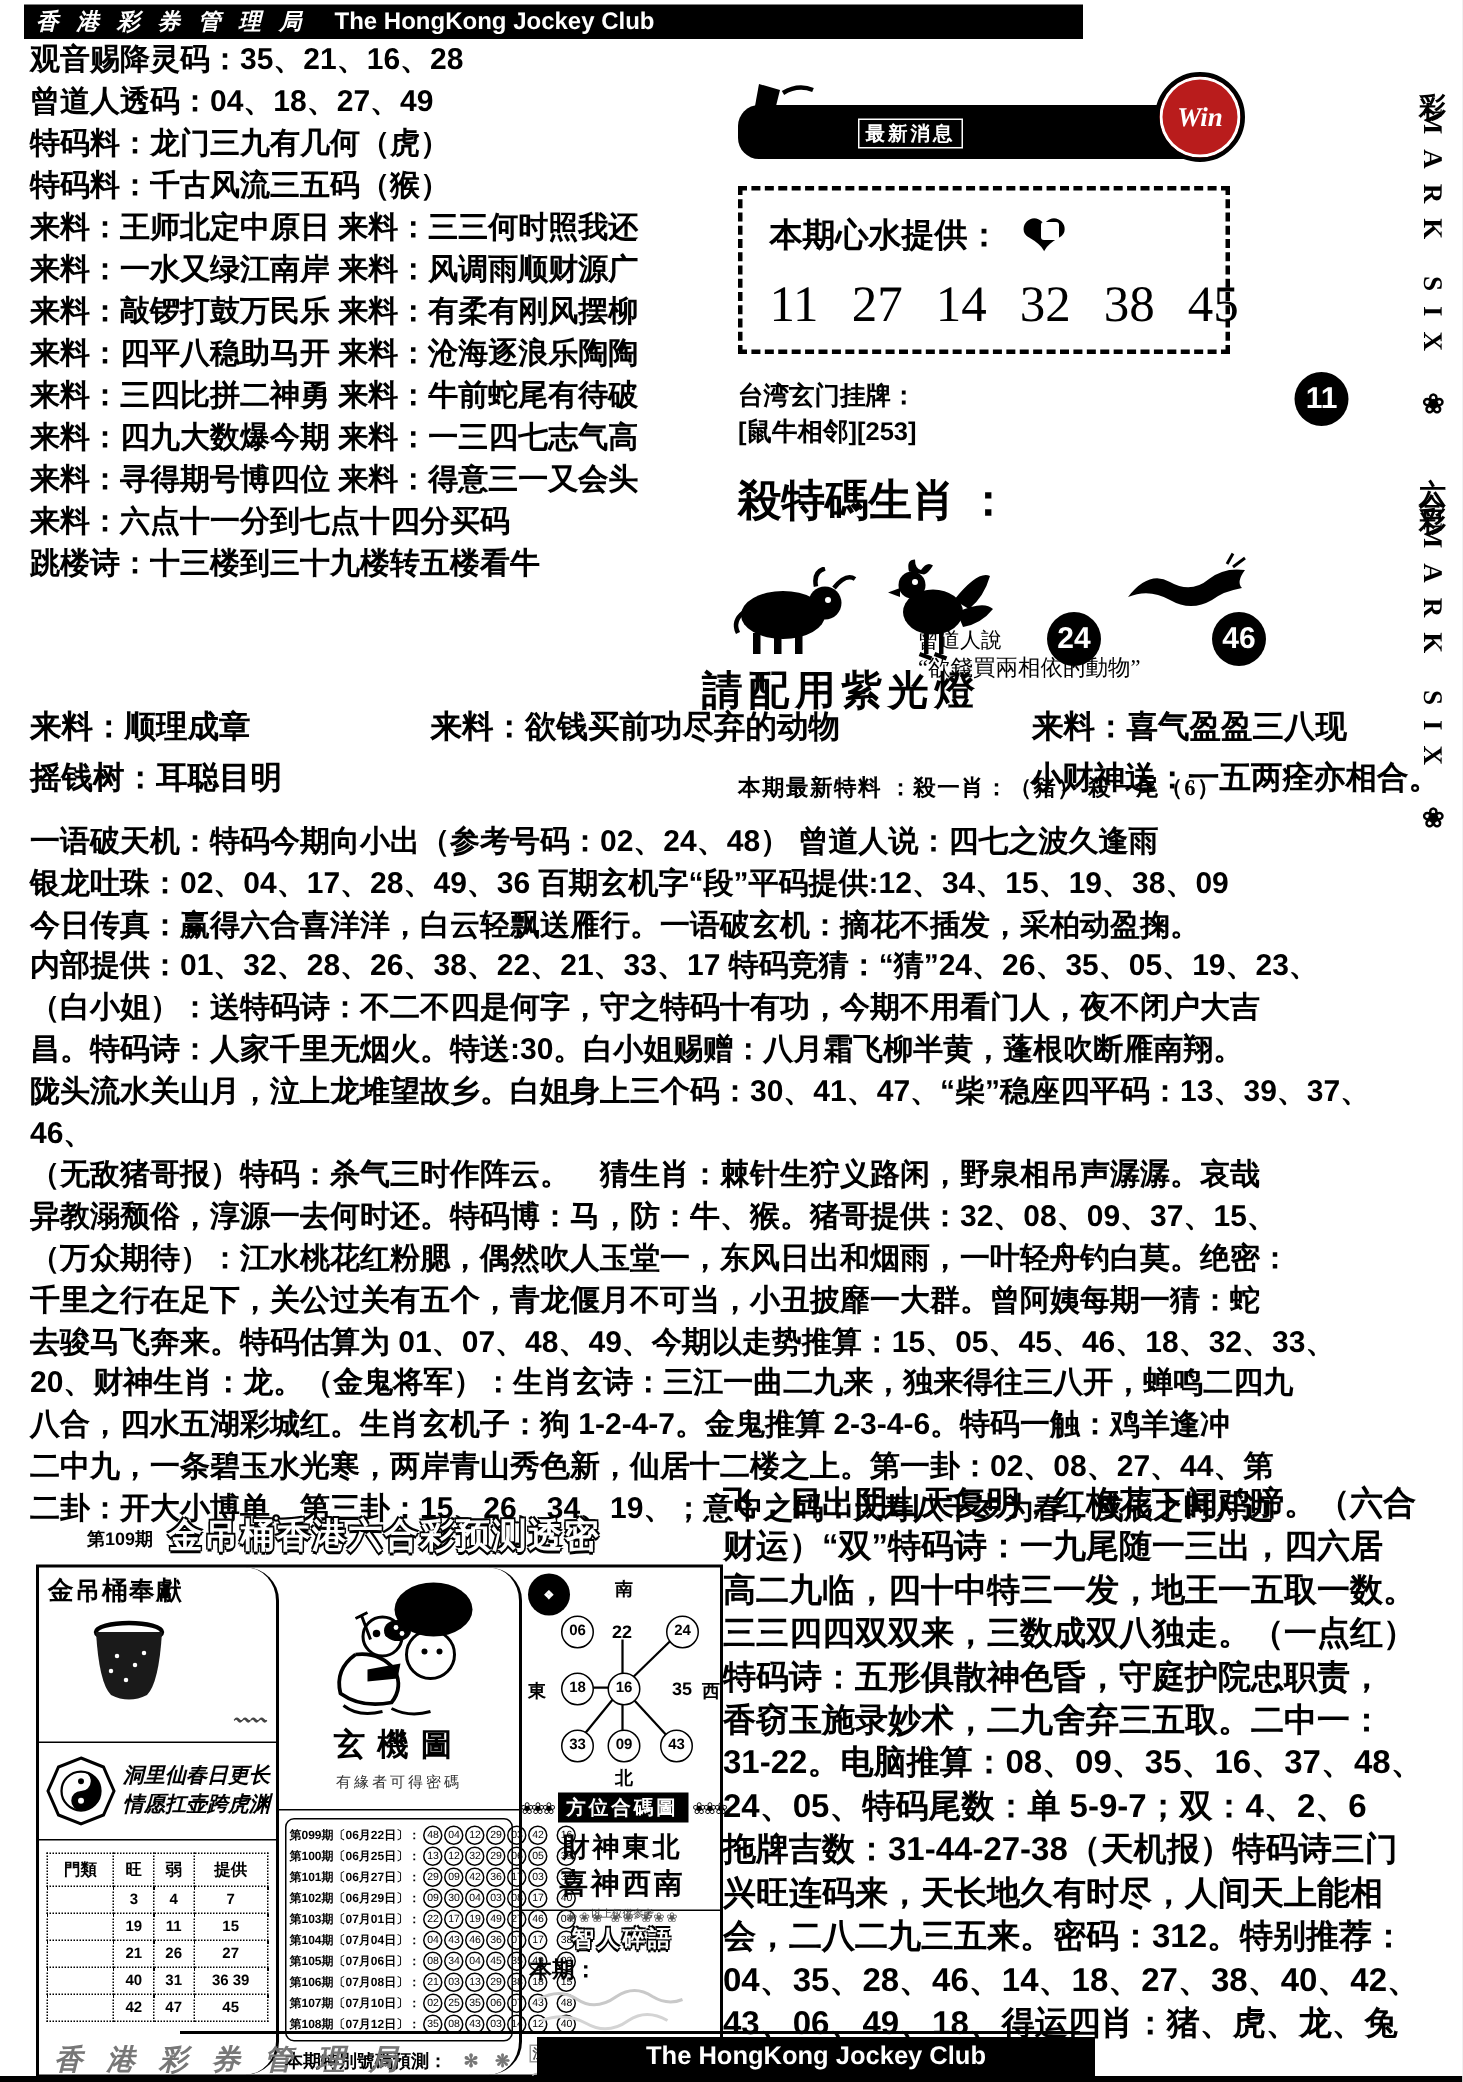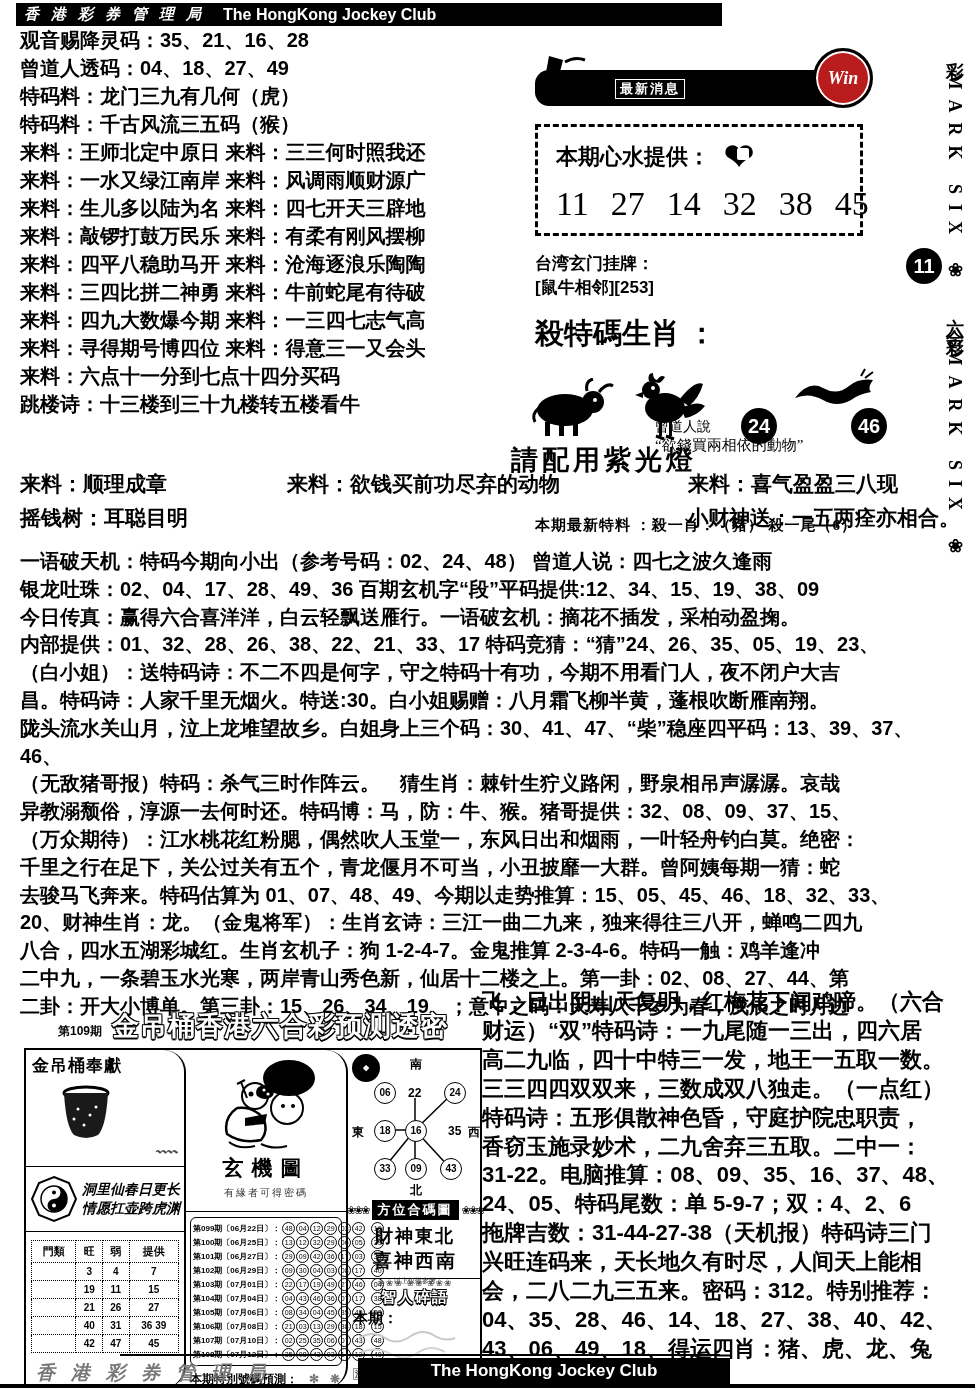--- a/index.html
+++ b/index.html
@@ -15,21 +15,21 @@
   .footer-rule{position:absolute;left:120px;top:2px;width:600px;height:2px;background:#000;}
   .footer-cn{position:absolute;left:36px;top:8px;color:#777;font-family:"Liberation Serif",serif;
              font-style:italic;font-weight:bold;font-size:19px;letter-spacing:16px;white-space:nowrap;}
   .footer-box{position:absolute;left:358px;top:6px;width:372px;height:26px;background:#000;color:#fff;
               font-weight:bold;font-size:17px;display:flex;align-items:center;justify-content:center;}
   .footer-strip{position:absolute;left:0;top:1384px;width:975px;height:4px;background:#000;}
   
   .left-col{position:absolute;left:20px;top:26px;width:505px;font-size:20px;font-weight:bold;
             line-height:28px;white-space:nowrap;}
   
-  .right-panel{position:absolute;left:535px;top:56px;width:345px;}
+  .right-panel{position:absolute;left:492px;top:56px;width:345px;}
   .news-bar{position:relative;height:36px;background:#000;border-radius:14px;margin-top:14px;width:310px;}
   .news-label{position:absolute;left:80px;top:9px;color:#fff;font-size:13px;font-weight:bold;
               border:1px solid #fff;padding:0 4px;letter-spacing:2px;}
   .megaphone{position:absolute;left:8px;top:-16px;}
   .win-logo{position:absolute;right:-28px;top:-22px;width:54px;height:54px;background:#b91c1c;border-radius:50%;
             color:#fff;display:flex;align-items:center;justify-content:center;
             font-family:"Liberation Serif",serif;font-style:italic;font-weight:bold;font-size:18px;
             border:3px solid #000;box-shadow:0 0 0 2px #fff inset;}
   .heart-box{margin-top:18px;border:3px dashed #000;padding:12px 14px 10px 18px;width:290px;}
   .hb-row1{display:flex;align-items:center;font-size:22px;font-weight:bold;font-family:"Liberation Serif",serif;}
@@ -62,21 +62,21 @@
   .mid-par > div{white-space:nowrap;}
   
   .br-col{position:absolute;left:482px;top:988px;width:492px;font-weight:bold;font-size:22px;
           line-height:28.9px;}
   .br-col > div{white-space:nowrap;}
   
   .flyer{position:absolute;left:24px;top:1008px;width:458px;}
   .flyer-head{display:flex;align-items:flex-end;}
   .issue{font-size:12px;font-weight:bold;margin:0 10px 4px 34px;white-space:nowrap;}
   .outline{color:#fff;text-shadow:-1px -1px 0 #000,1px -1px 0 #000,-1px 1px 0 #000,1px 1px 0 #000,0 2px 0 #000;}
-  .flyer-title{font-size:27px;font-weight:bold;letter-spacing:1px;white-space:nowrap;}
+  .flyer-title{font-size:23px;font-weight:bold;letter-spacing:1px;white-space:nowrap;}
   .flyer-box{border:2px solid #000;margin-top:4px;display:flex;height:338px;}
   .fcol{display:flex;flex-direction:column;border-radius:22px;}
   .fcol1{width:158px;border-right:2px solid #000;}
   .fcol2{width:160px;border-right:2px solid #000;}
   .fcol3{width:134px;}
   .cell{position:relative;}
   .c1a{height:108px;border-bottom:1px solid #000;padding:4px 6px;}
   .c1a-title{font-size:17px;font-weight:bold;letter-spacing:1px;}
   .worm{position:absolute;right:6px;bottom:8px;color:#444;font-size:11px;}
   .c1b{height:60px;border-bottom:1px solid #000;display:flex;align-items:center;padding:2px 4px;text-align:right;}
@@ -134,21 +134,20 @@
     <span class="top-en">The HongKong Jockey Club</span>
   </div>
 
   <div class="left-col">
       <div>观音赐降灵码：35、21、16、28</div>
       <div>曾道人透码：04、18、27、49</div>
       <div>特码料：龙门三九有几何（虎）</div>
       <div>特码料：千古风流三五码（猴）</div>
       <div>来料：王师北定中原日 来料：三三何时照我还</div>
       <div>来料：一水又绿江南岸 来料：风调雨顺财源广</div>
-      <div>来料：生儿多以陆为名 来料：四七开天三辟地</div>
       <div>来料：敲锣打鼓万民乐 来料：有柔有刚风摆柳</div>
       <div>来料：四平八稳助马开 来料：沧海逐浪乐陶陶</div>
       <div>来料：三四比拼二神勇 来料：牛前蛇尾有待破</div>
       <div>来料：四九大数爆今期 来料：一三四七志气高</div>
       <div>来料：寻得期号博四位 来料：得意三一又会头</div>
       <div>来料：六点十一分到七点十四分买码</div>
       <div>跳楼诗：十三楼到三十九楼转五楼看牛</div>
     </div>
 
   <div class="right-panel">

